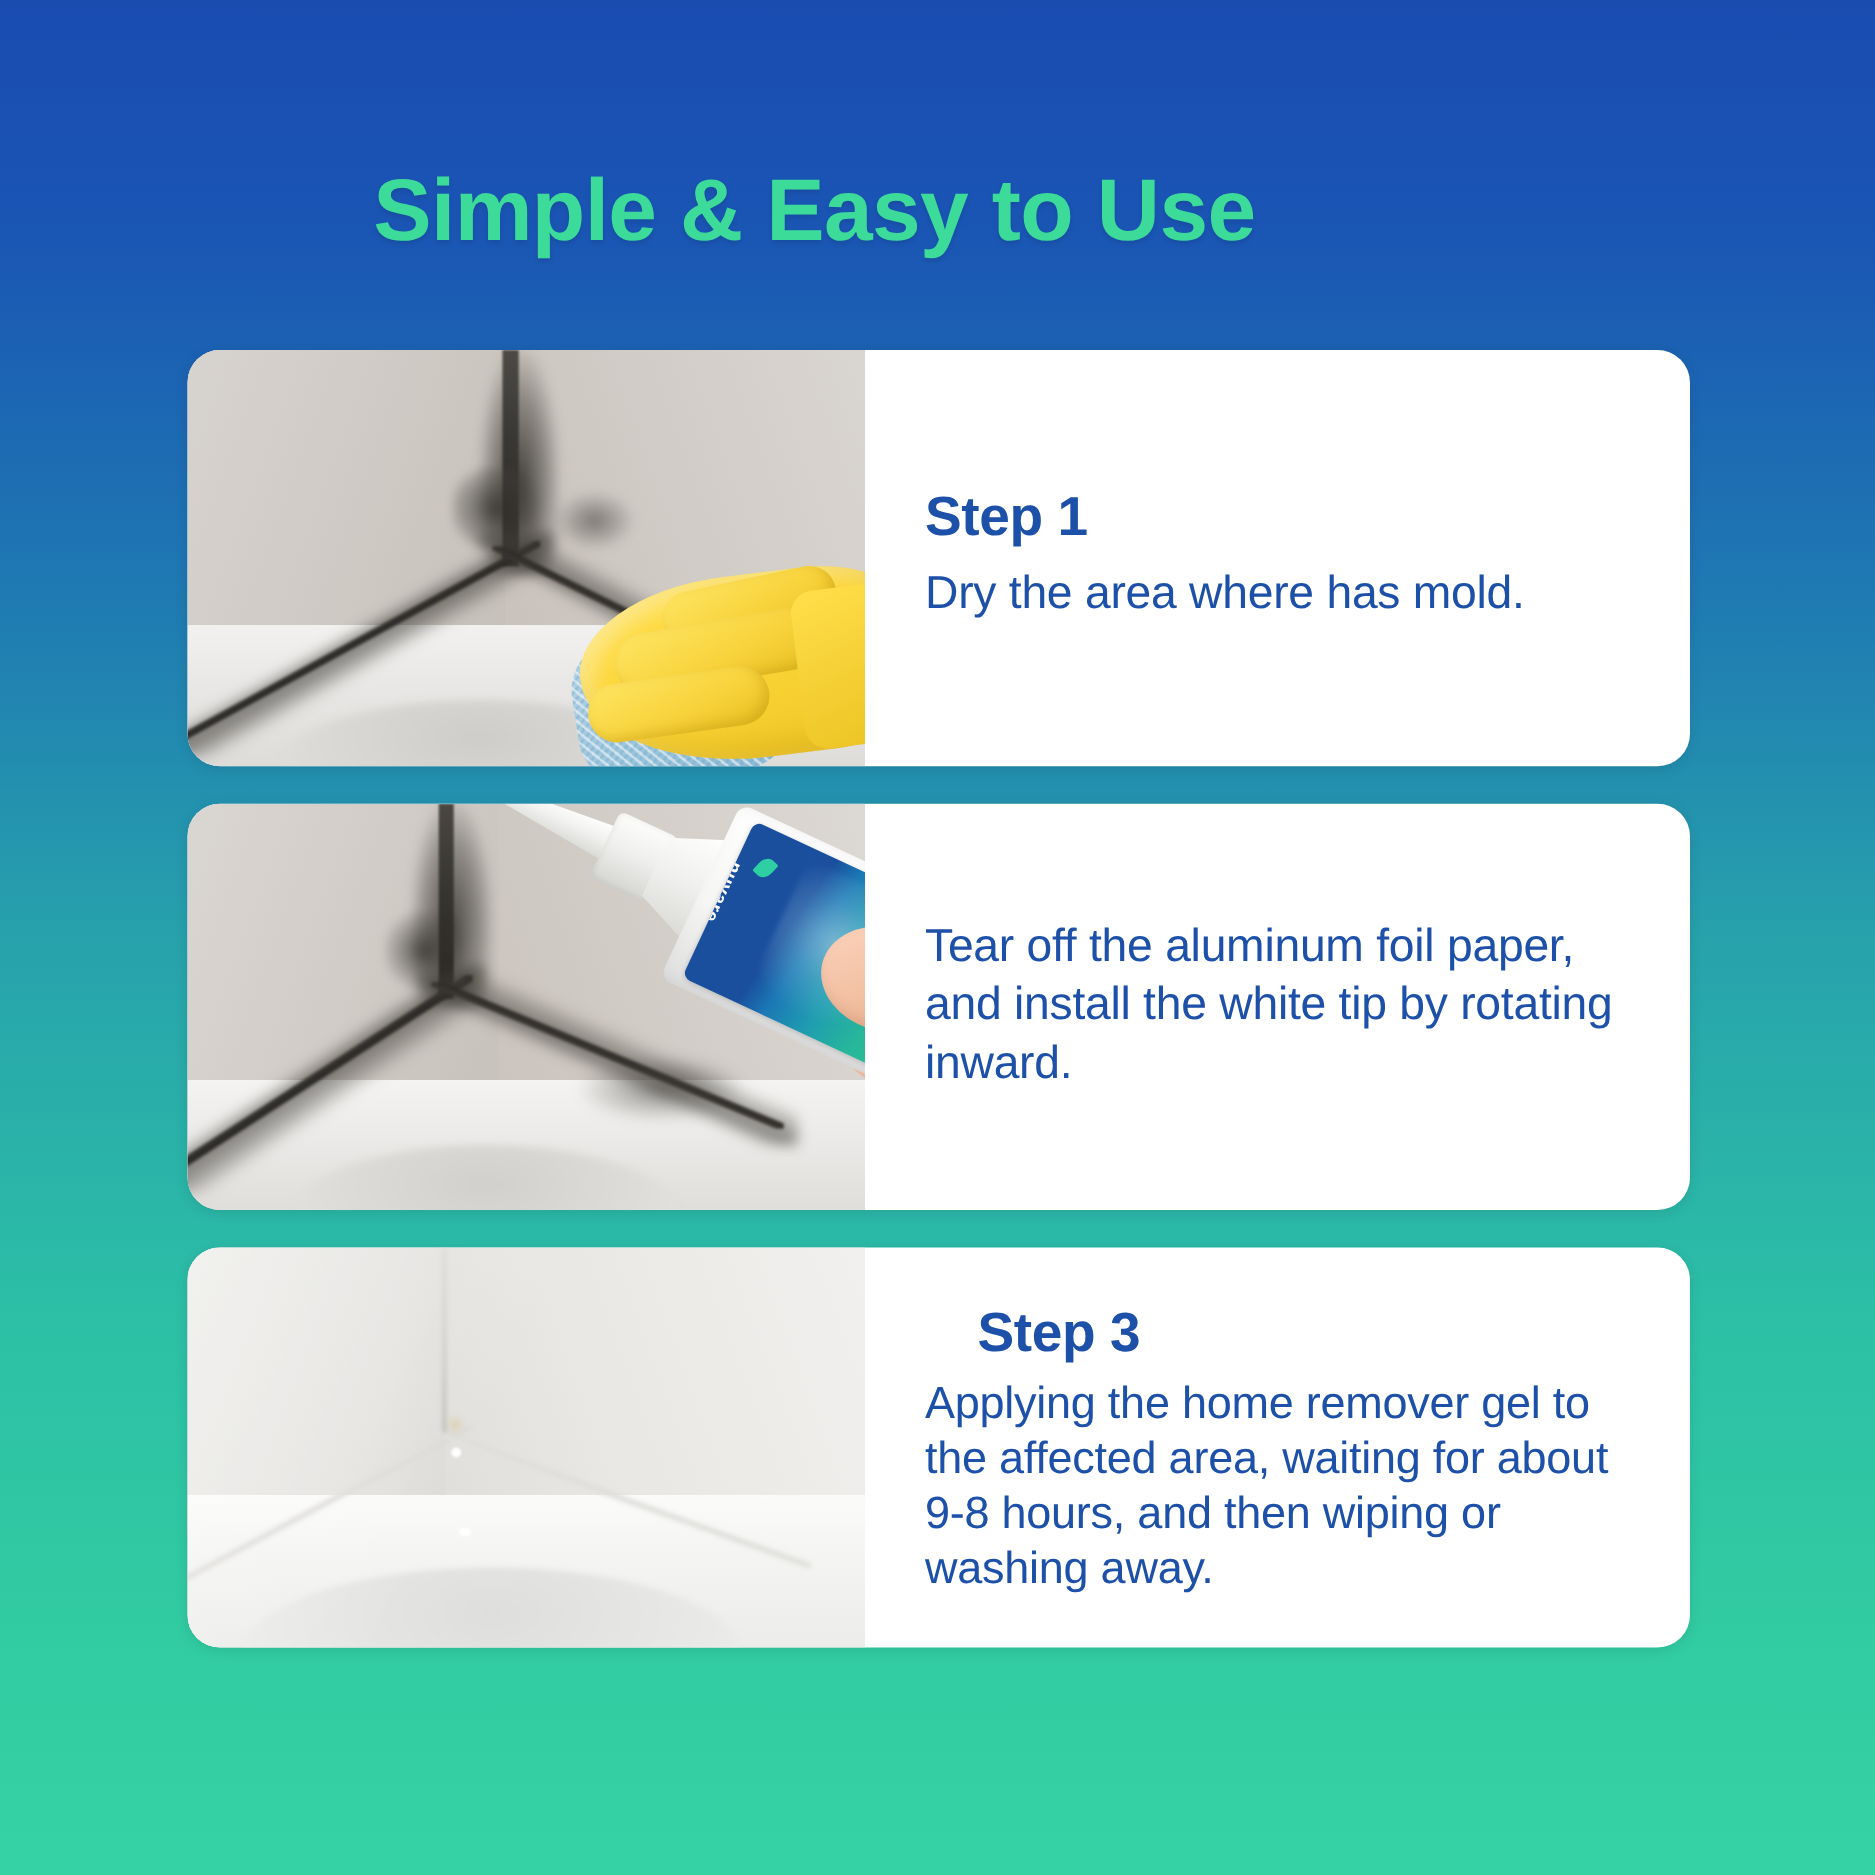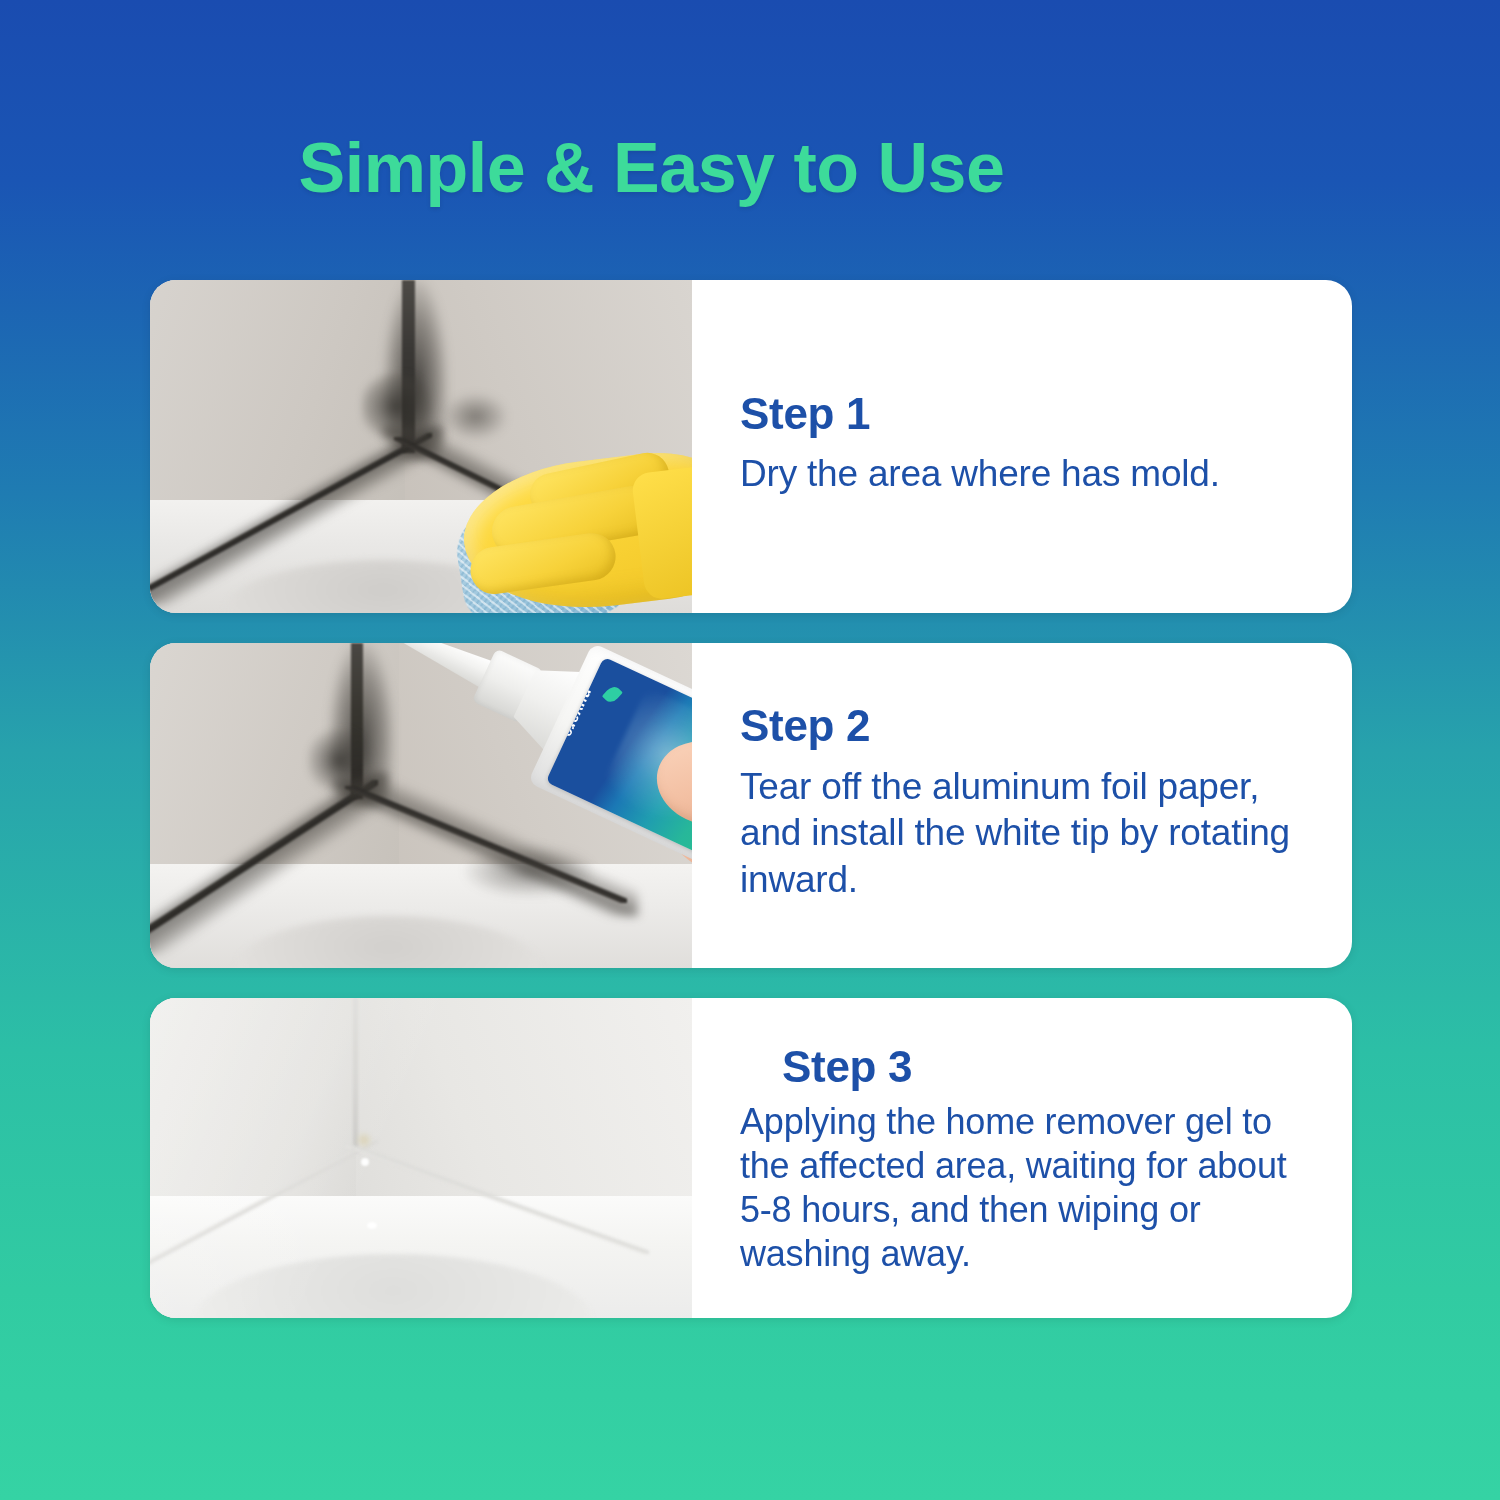--- a/index.html
+++ b/index.html
@@ -441,21 +441,20 @@
             <div class="water"></div>
             <div class="leafmark"></div>
             <div class="brand">nuvare</div>
 
           </div>
           <div class="thumb"></div>
         </div>
       </div>
     </div>
     <div class="card-body">
-      <div class="step-title">Step 2</div>
       <div class="step-desc">Tear off the aluminum foil paper, and install the white tip by rotating inward.</div>
     </div>
   </div>
 
   <div class="card card3">
     <div class="card-photo">
       <div class="ph3">
         <div class="wall-left"></div>
         <div class="wall-right"></div>
         <div class="seam-v"></div>
@@ -464,17 +463,17 @@
         <div class="seam-dl"></div>
         <div class="seam-dr"></div>
         <div class="stain"></div>
         <div class="glint1"></div>
         <div class="glint2"></div>
         <div class="sheen"></div>
       </div>
     </div>
     <div class="card-body">
       <div class="step-title">Step 3</div>
-      <div class="step-desc">Applying the home remover gel to the affected area, waiting for about 5-8 hours, and then wiping or washing away.</div>
+      <div class="step-desc">Applying the home remover gel to the affected area, waiting for about 9-8 hours, and then wiping or washing away.</div>
     </div>
   </div>
 
 </div>
 
 </body></html>

